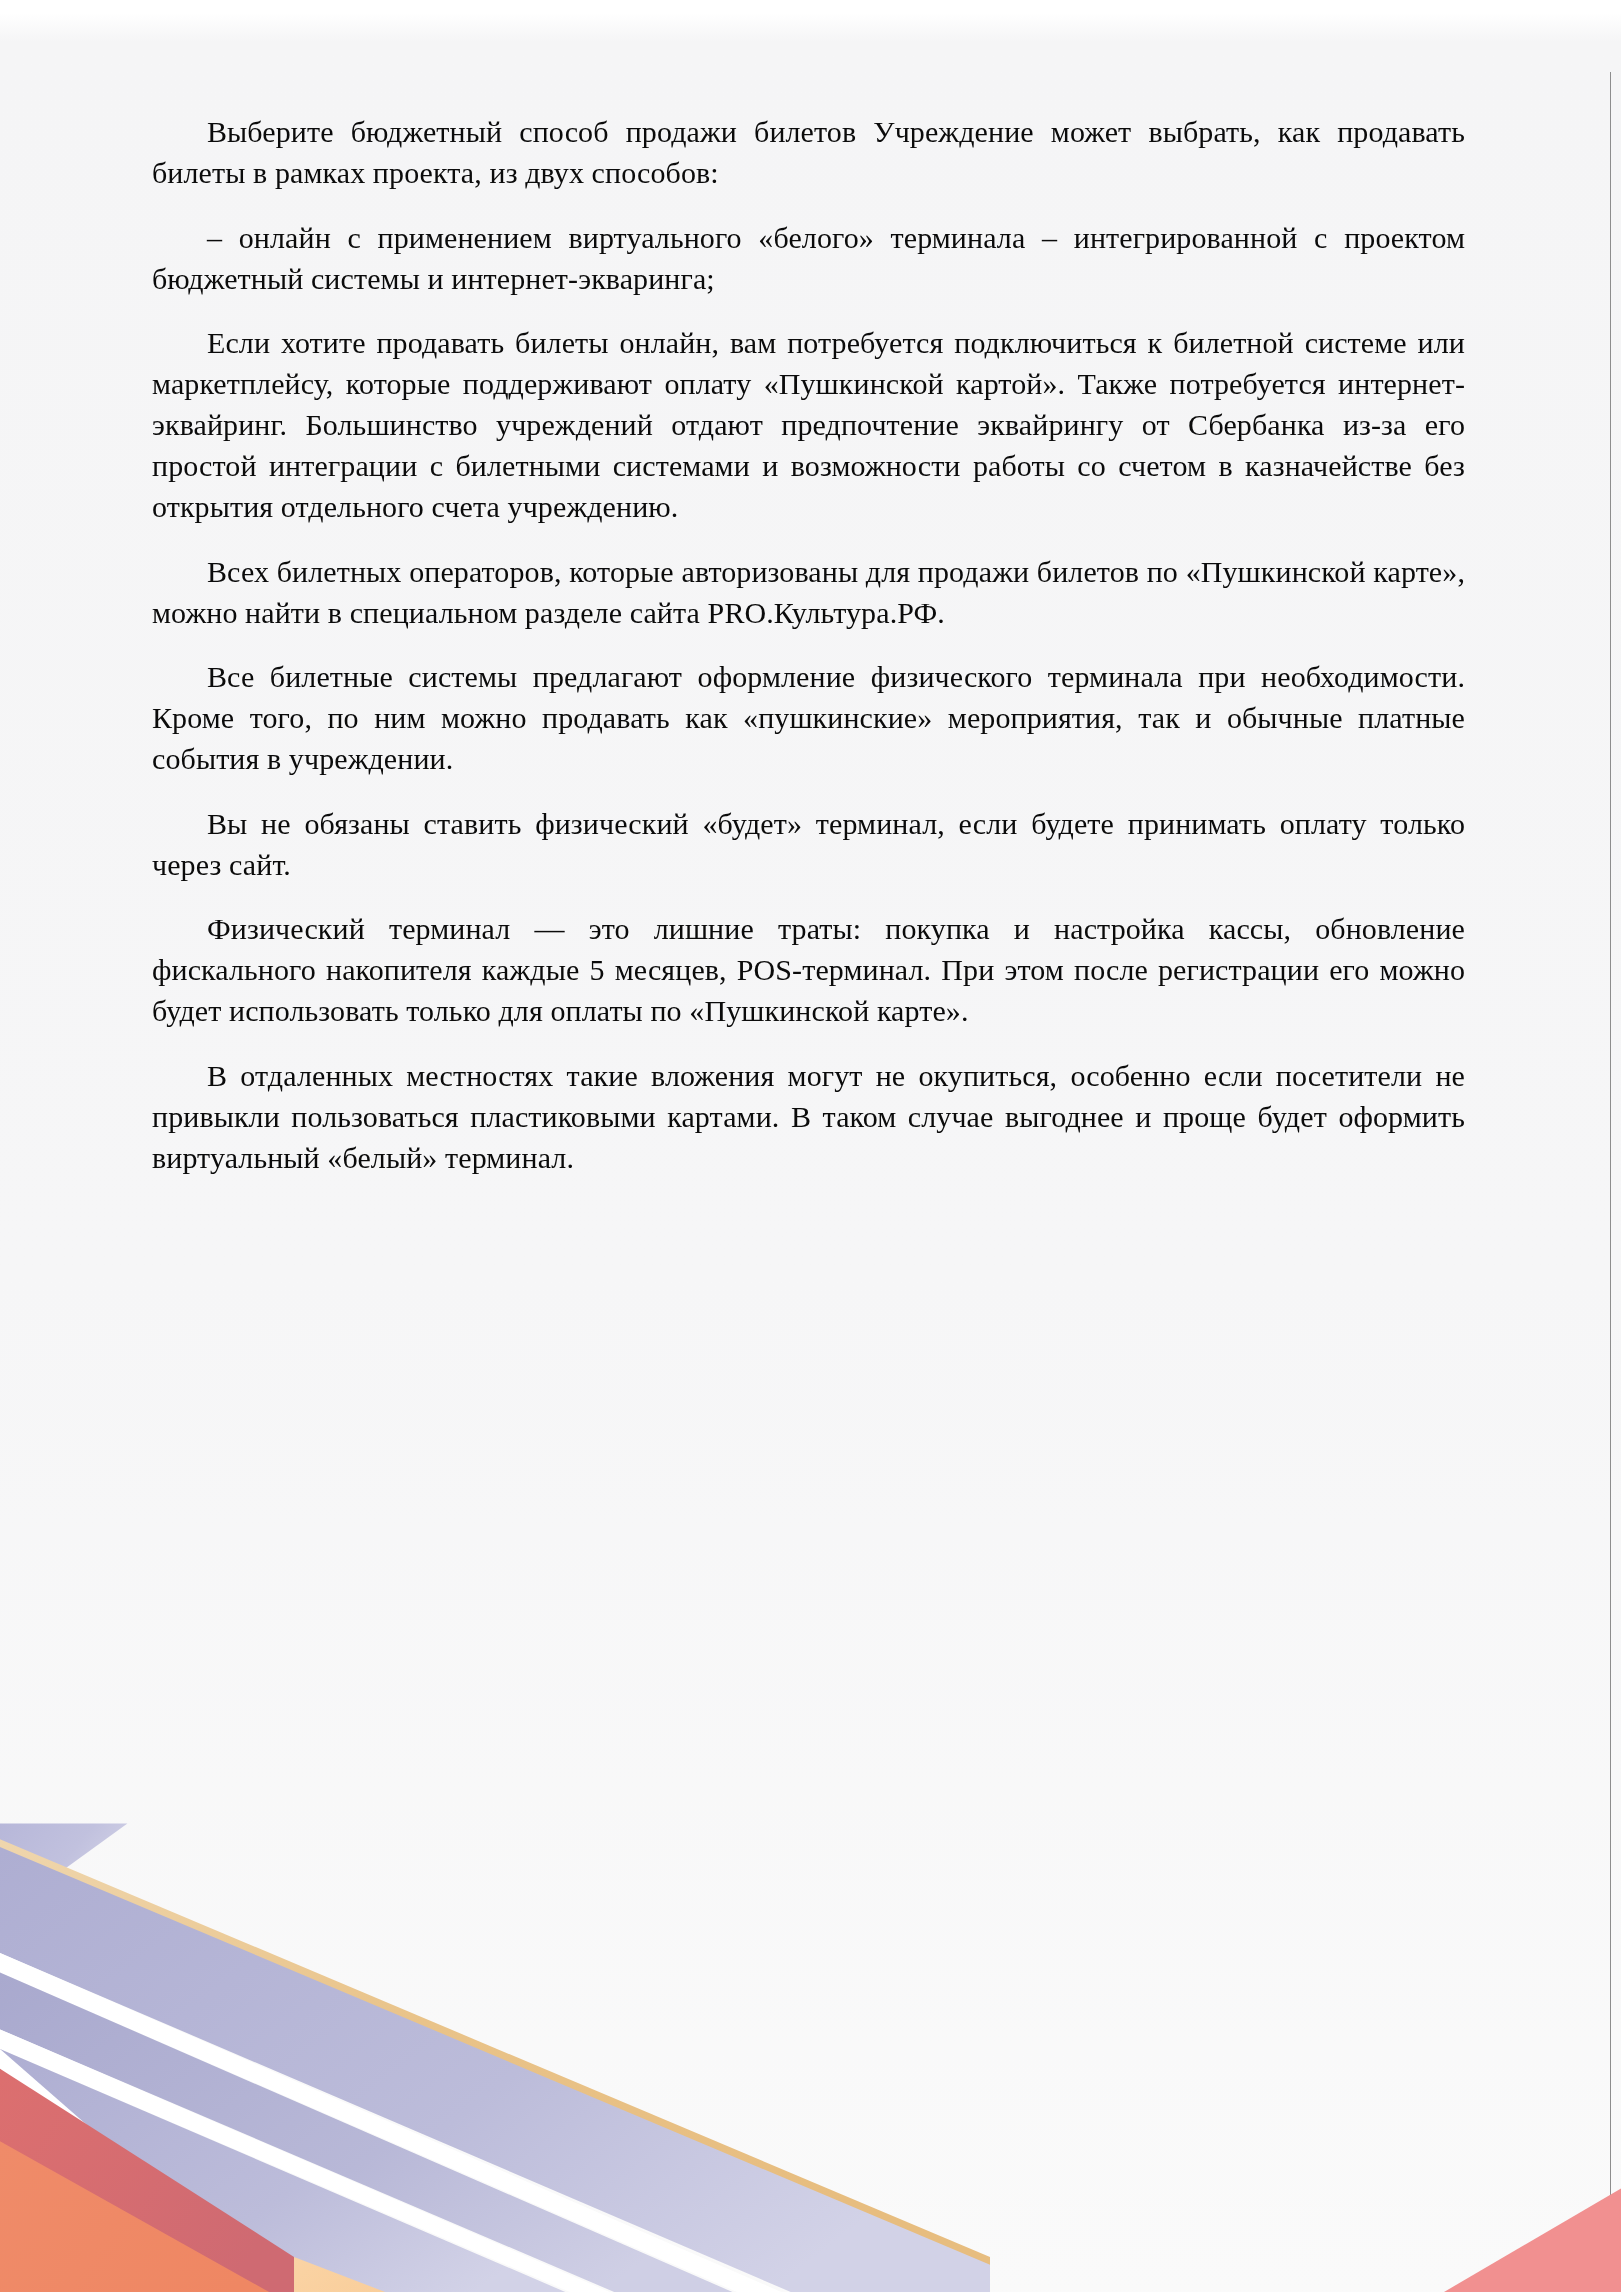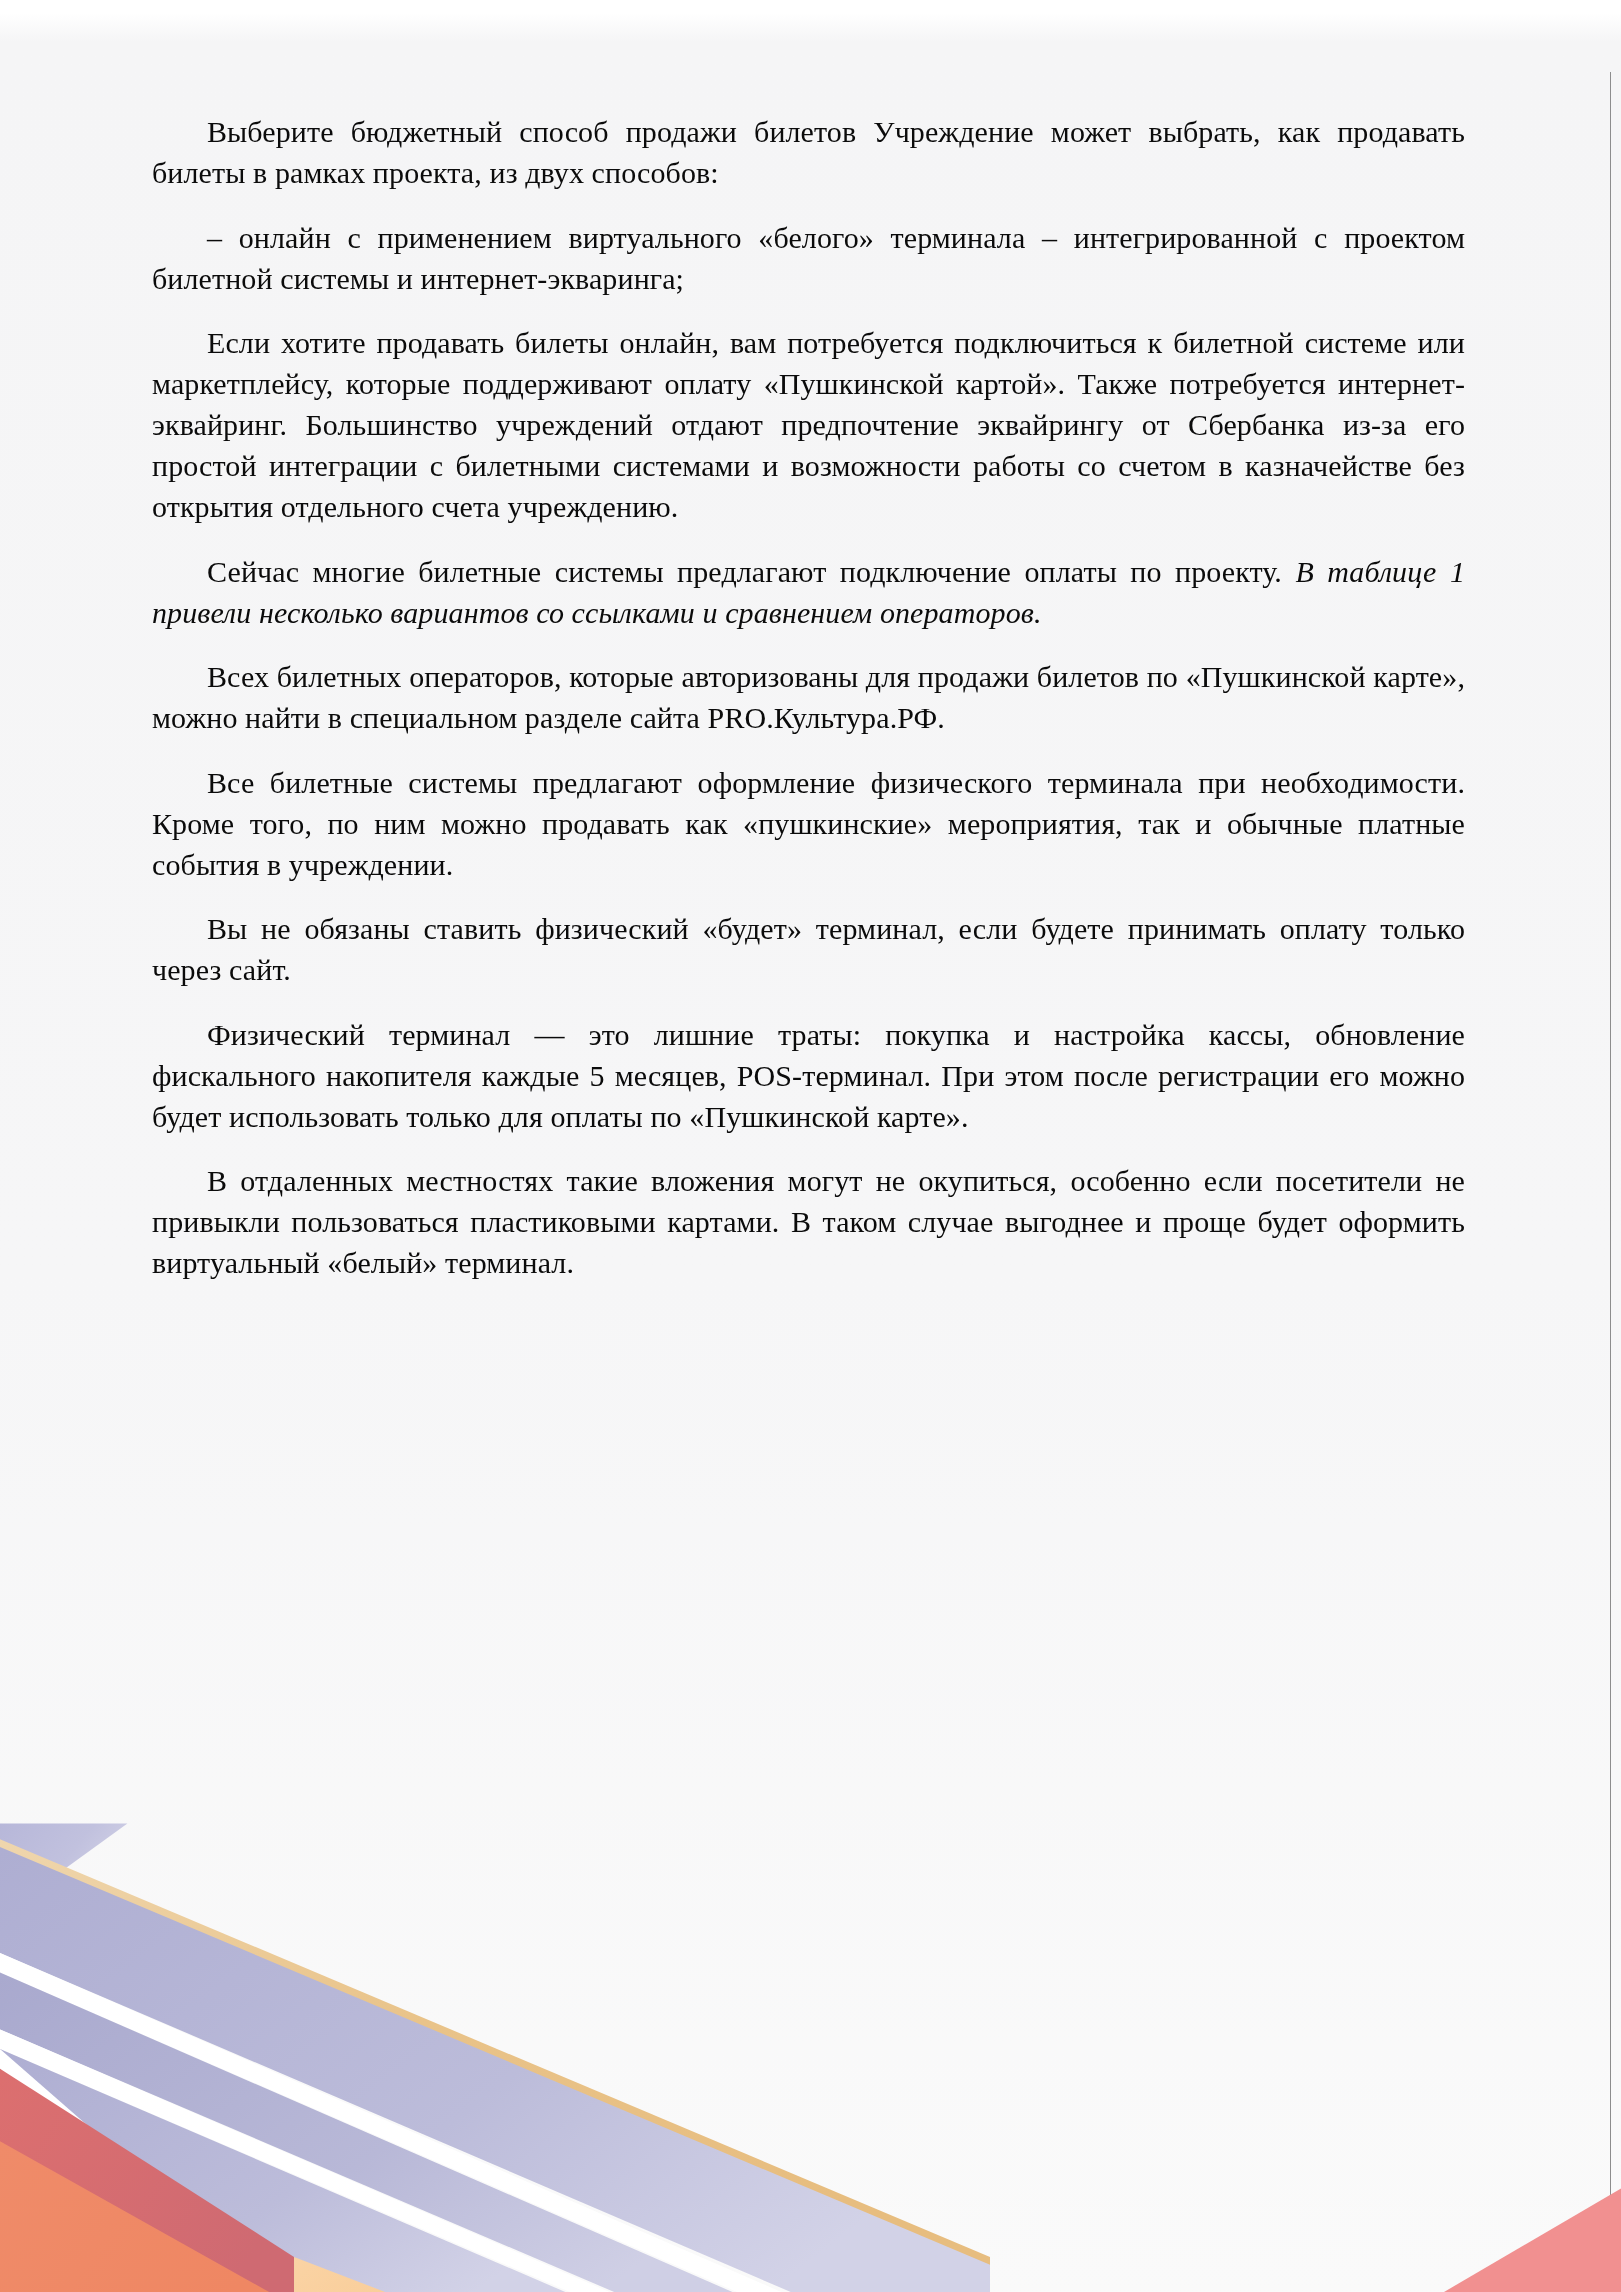--- a/index.html
+++ b/index.html
@@ -145,23 +145,22 @@
   </svg>
 
   <svg id="deco-right" viewBox="0 0 300 150" preserveAspectRatio="none">
     <polygon points="300,30 300,150 95,150" fill="#f19090"></polygon>
   </svg>
 
   <div id="right-rule"></div>
 
   <div id="body-text">
     <p class="para">Выберите бюджетный способ продажи билетов Учреждение может выбрать, как продавать билеты в рамках проекта, из двух способов:</p>
-    <p class="para dash">– онлайн с применением виртуального «белого» терминала – интегрированной с проектом билетной системы и интернет-экваринга;</p>
+    <p class="para dash">– онлайн с применением виртуального «белого» терминала – интегрированной с проектом бюджетный системы и интернет-экваринга;</p>
     <p class="para">Если хотите продавать билеты онлайн, вам потребуется подключиться к билетной системе или маркетплейсу, которые поддерживают оплату «Пушкинской картой». Также потребуется интернет-эквайринг. Большинство учреждений отдают предпочтение эквайрингу от Сбербанка из-за его простой интеграции с билетными системами и возможности работы со счетом в казначействе без открытия отдельного счета учреждению.</p>
-    <p class="para"><span>Сейчас многие билетные системы предлагают подключение оплаты по проекту. </span><span class="ital">В таблице 1 привели несколько вариантов со ссылками и сравнением операторов.</span></p>
     <p class="para">Всех билетных операторов, которые авторизованы для продажи билетов по «Пушкинской карте», можно найти в специальном разделе сайта PRO.Культура.РФ.</p>
     <p class="para">Все билетные системы предлагают оформление физического терминала при необходимости. Кроме того, по ним можно продавать как «пушкинские» мероприятия, так и обычные платные события в учреждении.</p>
     <p class="para">Вы не обязаны ставить физический «будет» терминал, если будете принимать оплату только через сайт.</p>
     <p class="para">Физический терминал — это лишние траты: покупка и настройка кассы, обновление фискального накопителя каждые 5 месяцев, POS-терминал. При этом после регистрации его можно будет использовать только для оплаты по «Пушкинской карте».</p>
     <p class="para last">В отдаленных местностях такие вложения могут не окупиться, особенно если посетители не привыкли пользоваться пластиковыми картами. В таком случае выгоднее и проще будет оформить виртуальный «белый» терминал.</p>
   </div>
 
 </div>
 
 

